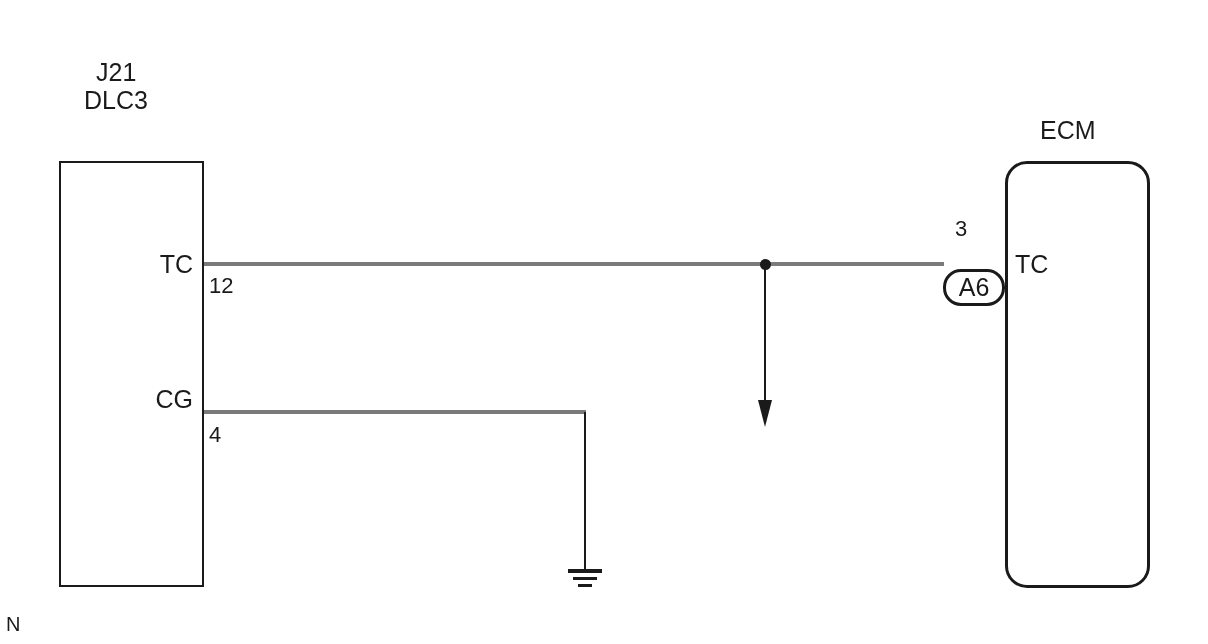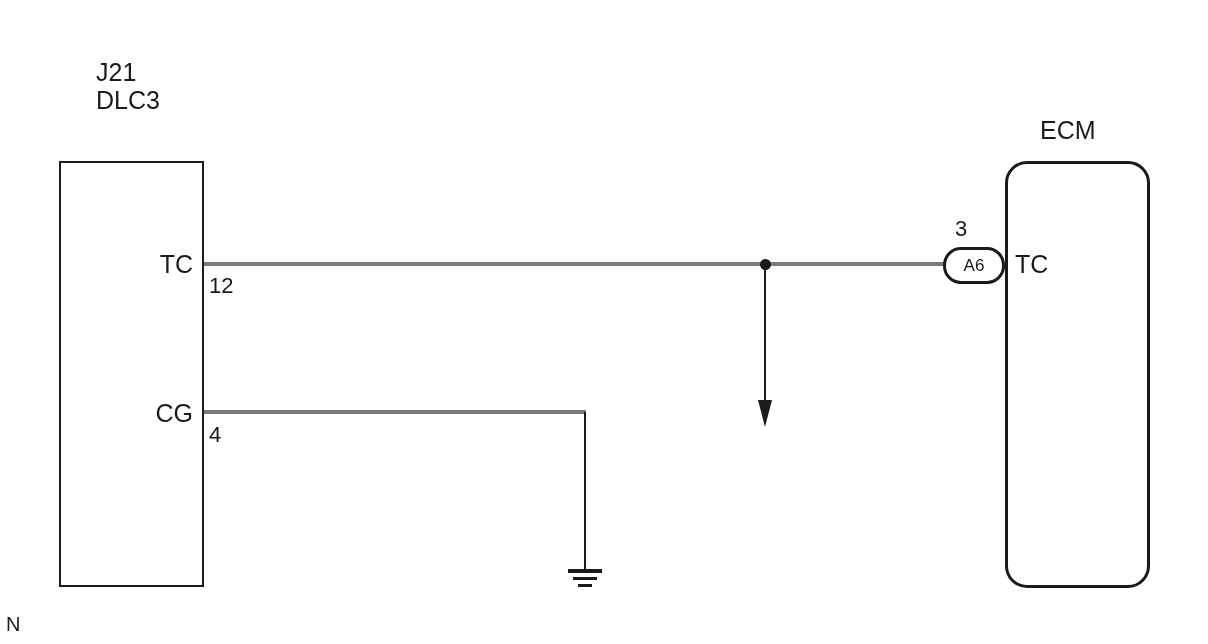--- a/index.html
+++ b/index.html
@@ -80,43 +80,44 @@
   }
 
   .terminal-oval {
     position: absolute;
     border: 3px solid var(--line);
     border-radius: 18px;
     background: var(--background);
     display: flex;
     align-items: center;
     justify-content: center;
-    font-size: 17px;
+    font-size: 25px;
     color: var(--line);
+    margin-top: 22px;
   }
 
   .ground-bar { position: absolute; background: var(--line); }
 
   .center-text { }
   .right-text { text-align: right; }
 </style>
 </head>
 <body>
 
 <div class="canvas">
 
   <div class="label" style="left:96px; top:58px;">J21</div>
-  <div class="label" style="left:96px; top:86px;">DLC3</div>
+  <div class="label" style="left:84px; top:86px;">DLC3</div>
 
   <div class="component-box" style="left:59px; top:161px; width:145px; height:426px;"></div>
 
   <div class="label right-text" style="left:120px; top:250px; width:73px;">TC</div>
   <div class="pin-num" style="left:209px; top:274px;">12</div>
 
-  <div class="label right-text" style="left:120px; top:399px; width:73px;">CG</div>
+  <div class="label right-text" style="left:120px; top:385px; width:73px;">CG</div>
   <div class="pin-num" style="left:209px; top:423px;">4</div>
 
   <div class="wire-h" style="left:204px; top:262px; width:740px;"></div>
 
   <div class="junction-dot" style="left:760px; top:259px;"></div>
 
   <div class="line-v" style="left:764px; top:264px; height:138px;"></div>
   <div class="arrowhead-down" style="left:758px; top:400px;"></div>
 
   <div class="wire-h" style="left:204px; top:410px; width:382px;"></div>

